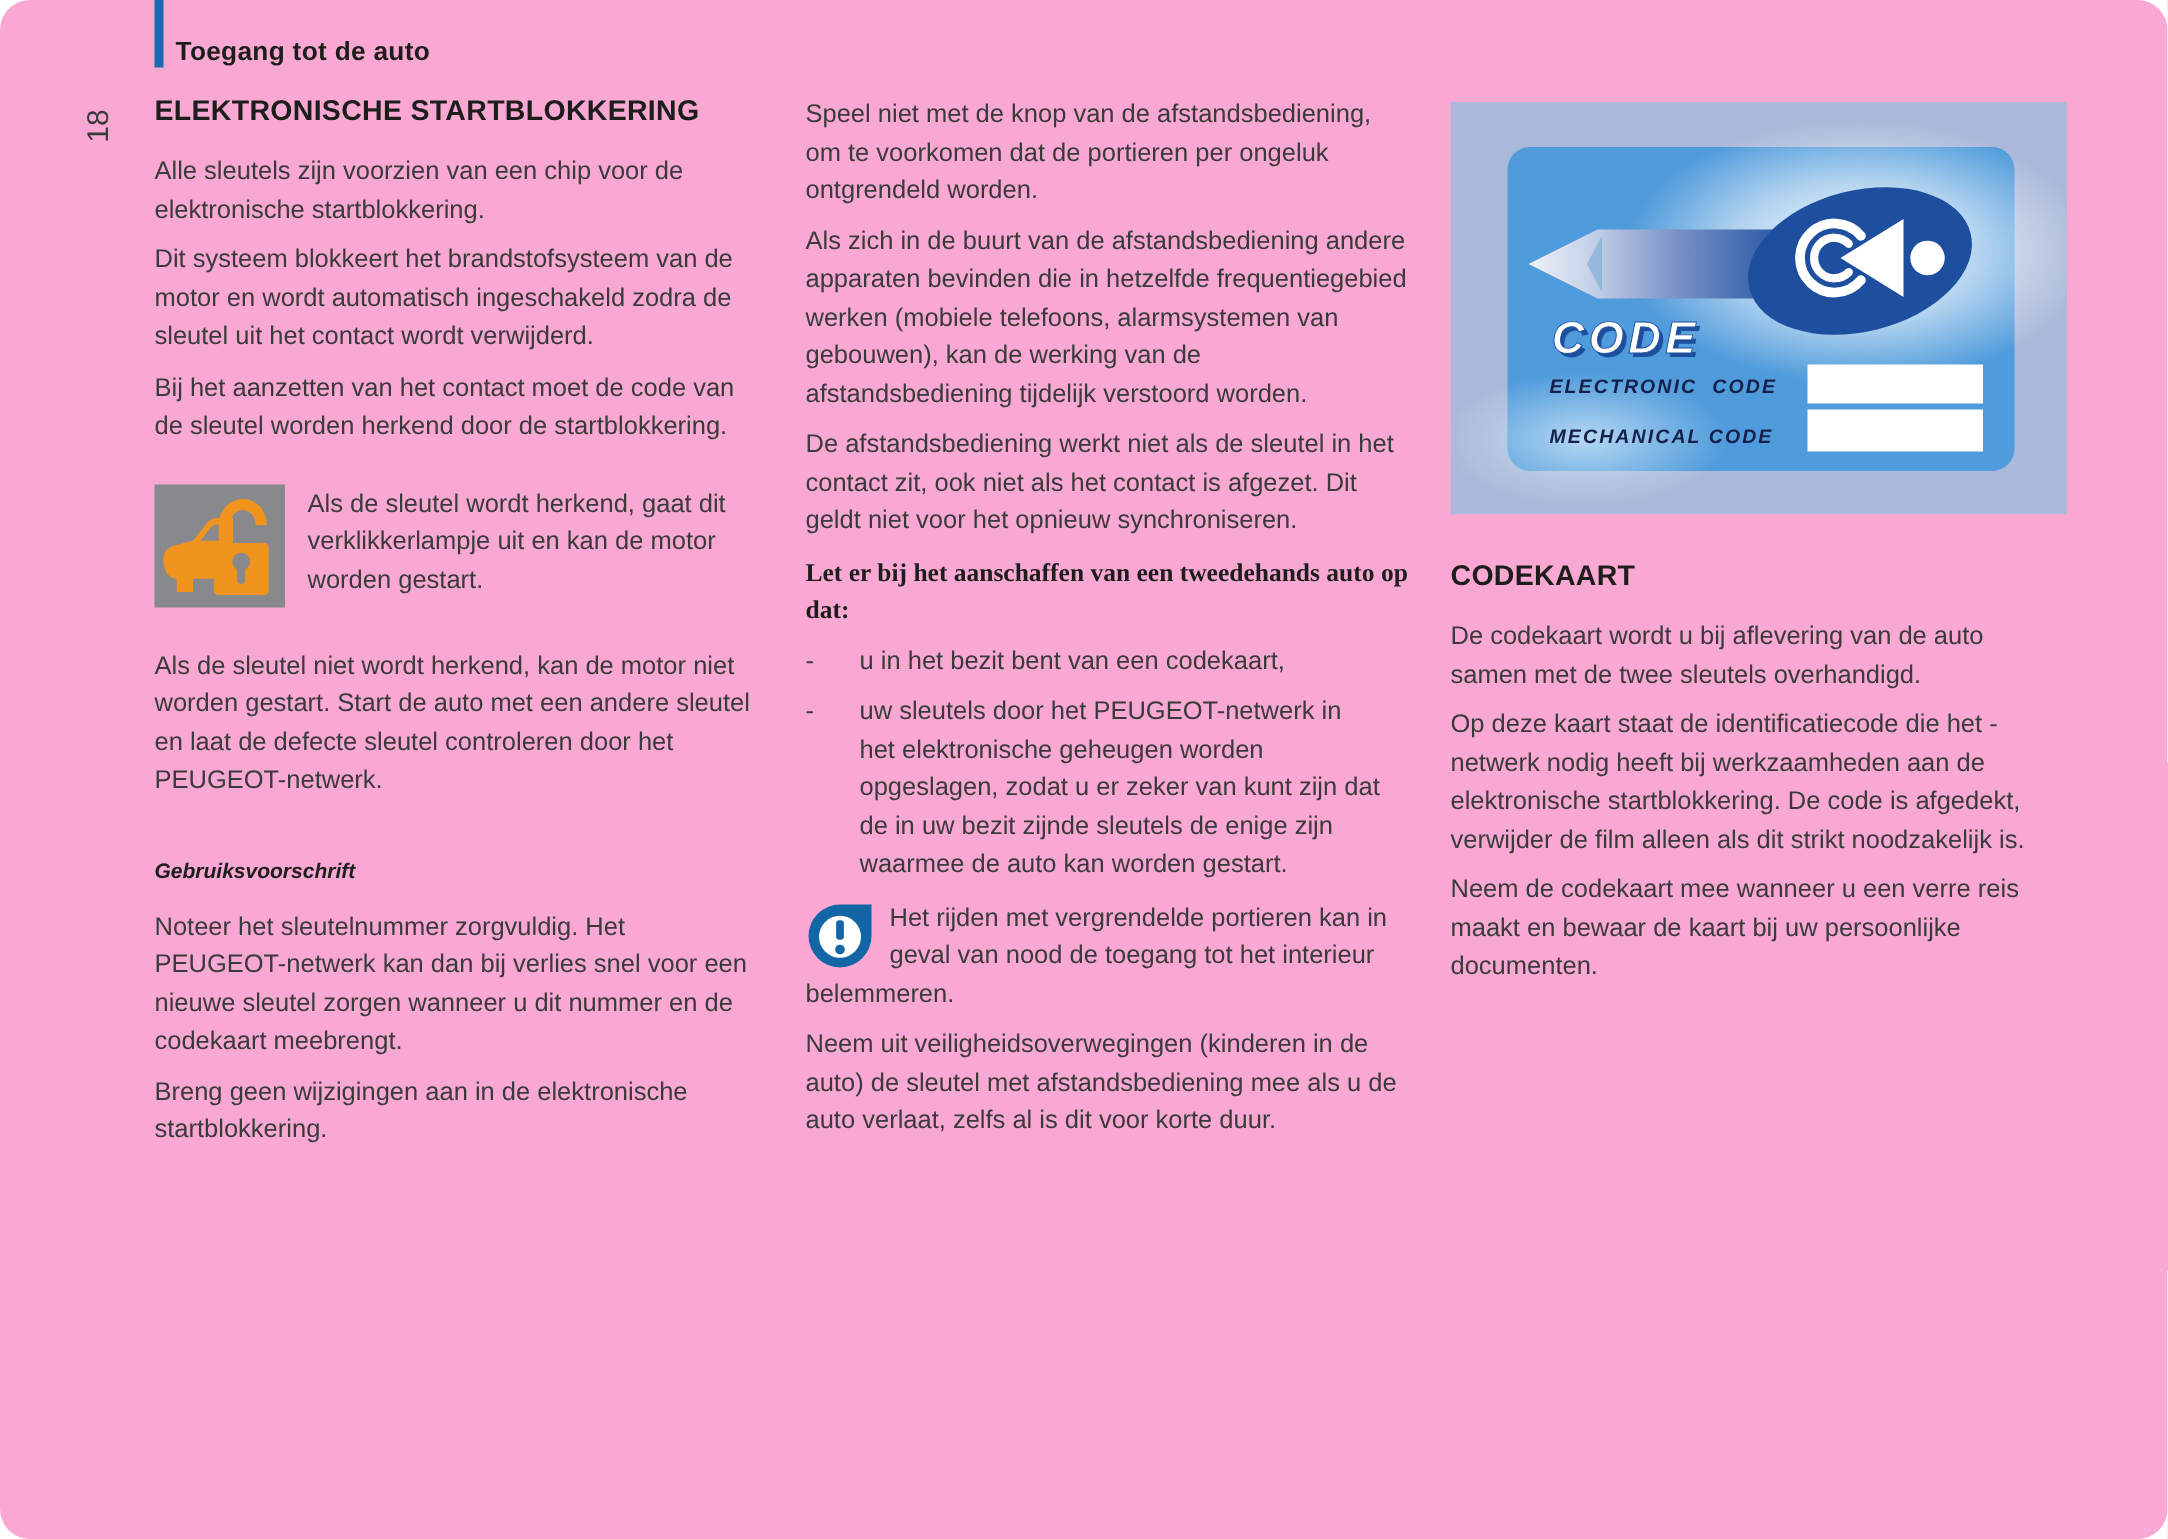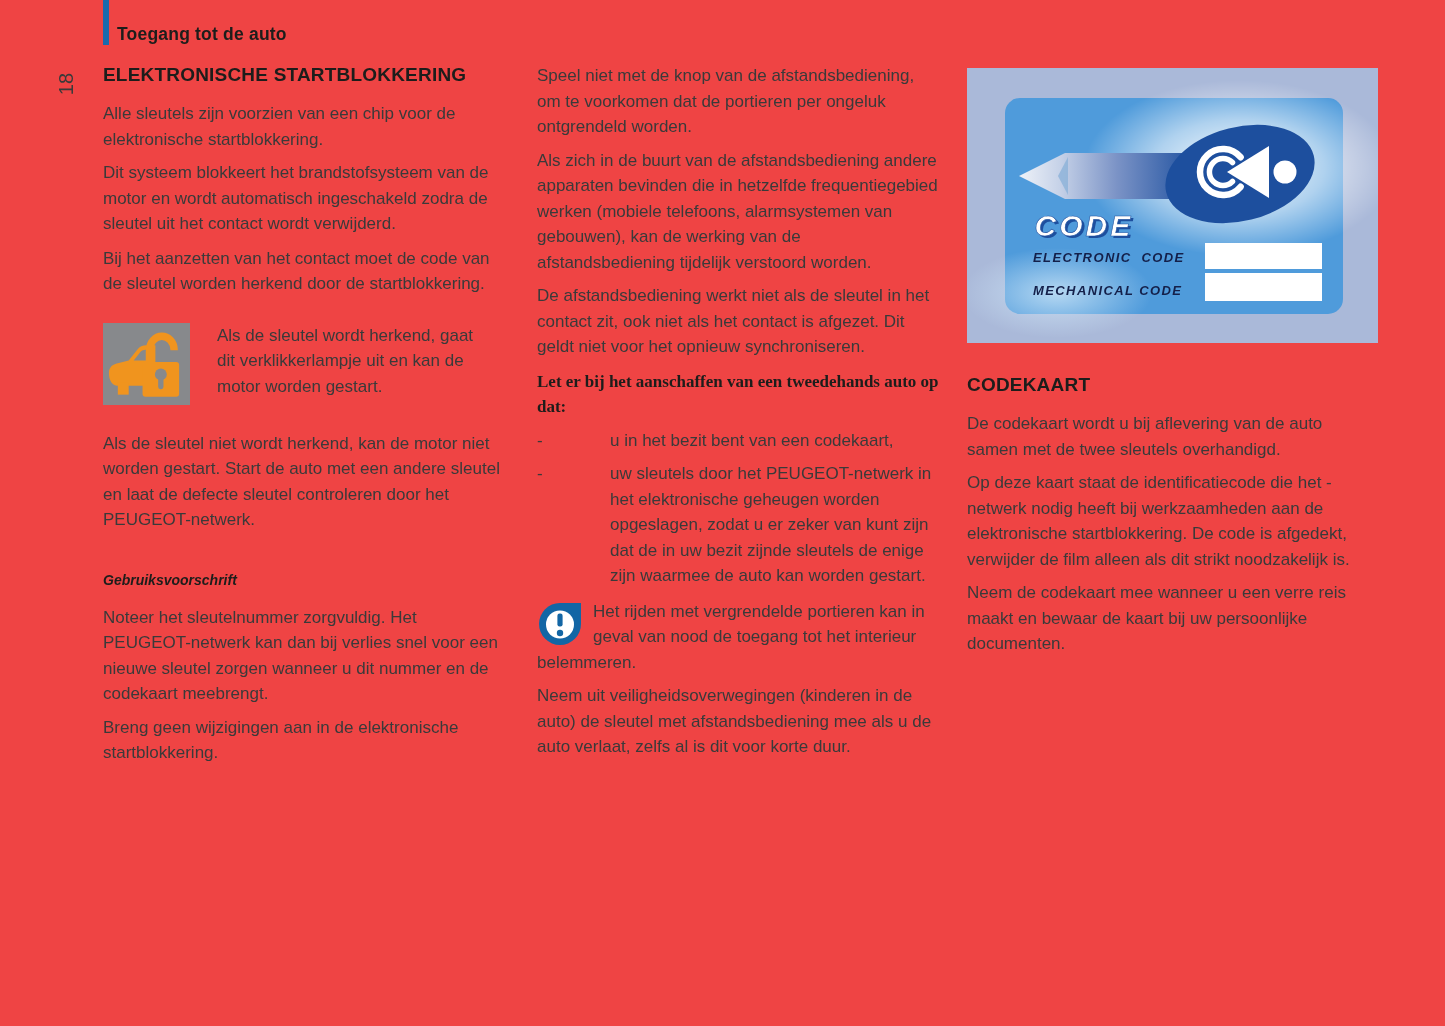--- a/index.html
+++ b/index.html
@@ -4,21 +4,21 @@
 <style>
   * { margin:0; padding:0; box-sizing:border-box; }
   html,body { background:#ffffff; }
   body {
     width:1445px; height:1026px;
     font-family:"Liberation Sans","DejaVu Sans",sans-serif;
     color:#3a3a3a;
     position:relative;
     overflow:hidden;
   }
-  .doc-page { position:absolute; inset:0; background:#ef4444; }
+  .doc-page { position:absolute; inset:0; background:#f9a8d4;border-radius:20px; }
 
   
   .accent-bar { position:absolute; left:103px; top:0; width:6px; height:45px; background:#1b6aad; }
   .section-title {
     position:absolute; left:117px; top:24px;
     font-size:17.5px; font-weight:bold; color:#1d1d1b; letter-spacing:.2px;
   }
   .page-num {
     position:absolute; left:44px; top:66px; width:44px; height:36px;
     transform:rotate(-90deg);
@@ -39,28 +39,28 @@
     font-size:14px; line-height:22px; font-weight:bold; color:#1d1d1b;
     margin:36px 0 14px 0;
     font-style:italic;
   }
   .p { margin:0 0 8px 0; }
   .gap-top { margin-top:9px; }
 
   
   .callout-row { display:flex; margin:26px 0 26px 0; }
   .immo-icon { flex:0 0 87px; width:87px; height:82px; background:#87898c; }
-  .callout-text { padding-left:27px; width:300px; }
+  .callout-text { padding-left:15px; width:300px; }
 
   
   .bold-note { font-weight:bold; color:#1d1d1b; margin:9px 0 8px 0;font-family:Liberation Serif, serif; }
   .dash-list { list-style:none; }
   .dash-item { display:flex; margin:0 0 8px 0; }
   .dash-marker { flex:0 0 36px; }
-  .dash-text { max-width:348px;margin-left:37px; }
+  .dash-text { max-width:348px; }
 
   
   .warning-block { margin-top:10px; margin-bottom:8px; }
   .warn-icon { float:left; width:46px; height:46px; margin:2px 10px 2px 0; }
 
   
   .card-figure { width:411px; height:275px; display:block; }
   .codekaart-heading { margin-top:30px !important; }
 </style>
 </head>

